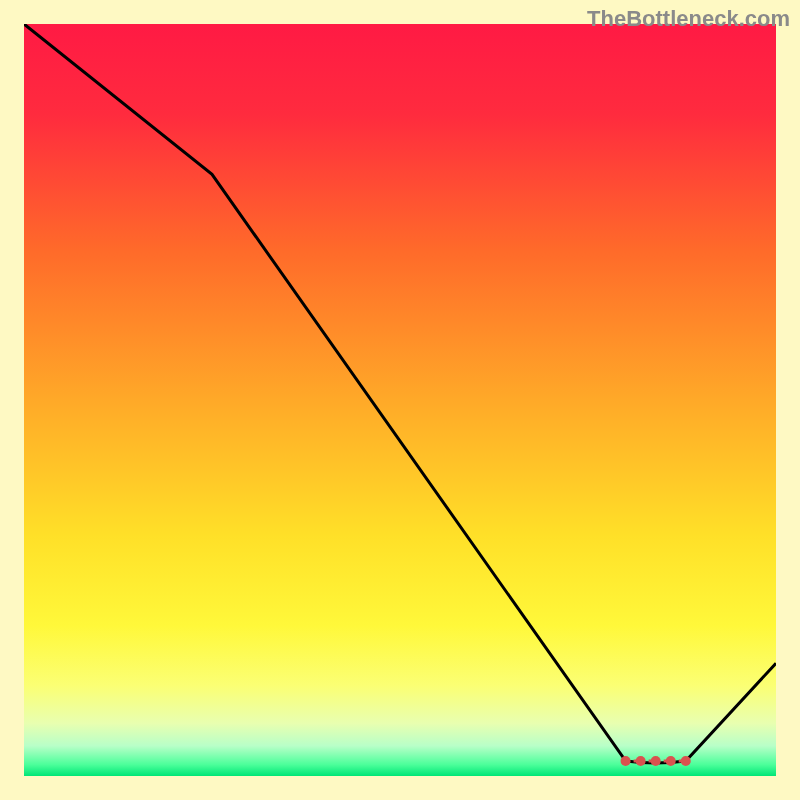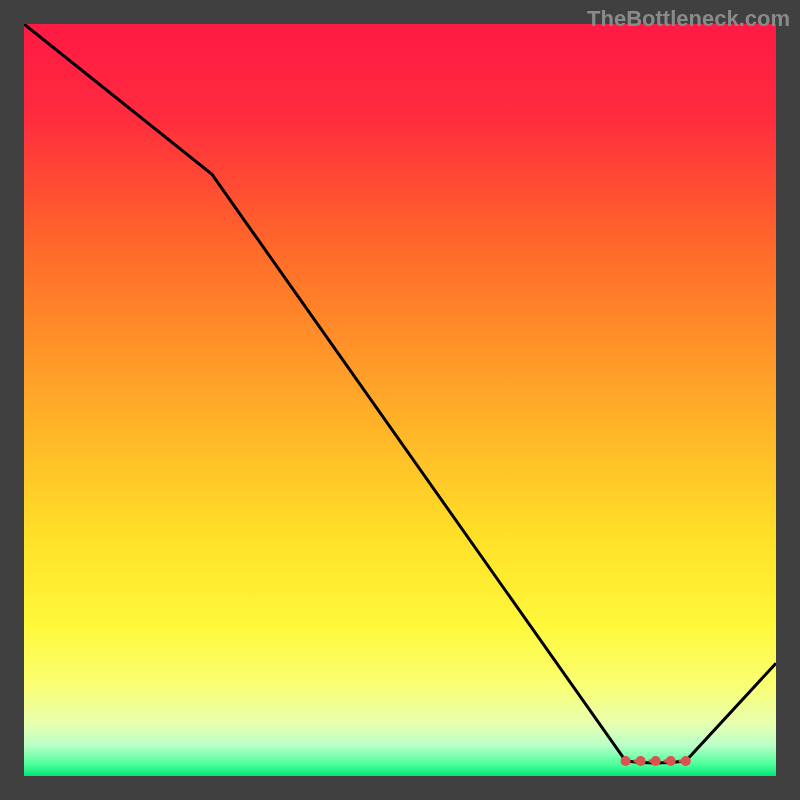--- a/index.html
+++ b/index.html
@@ -1,21 +1,21 @@
 <!DOCTYPE html>
 <html><head>
 <meta charset="utf-8">
 <style>
   * { margin: 0; padding: 0; box-sizing: border-box; }
   html, body { width: 800px; height: 800px; background: #000; overflow: hidden; }
   .chart-container {
     position: relative;
     width: 800px;
     height: 800px;
-    background: #404040;
+    background: #fef9c3;
   }
   .attribution {
     position: absolute;
     top: 6px;
     right: 10px;
     font-family: Arial, sans-serif;
     font-size: 22px;
     font-weight: bold;
     color: #8a8a8a;
     z-index: 10;

